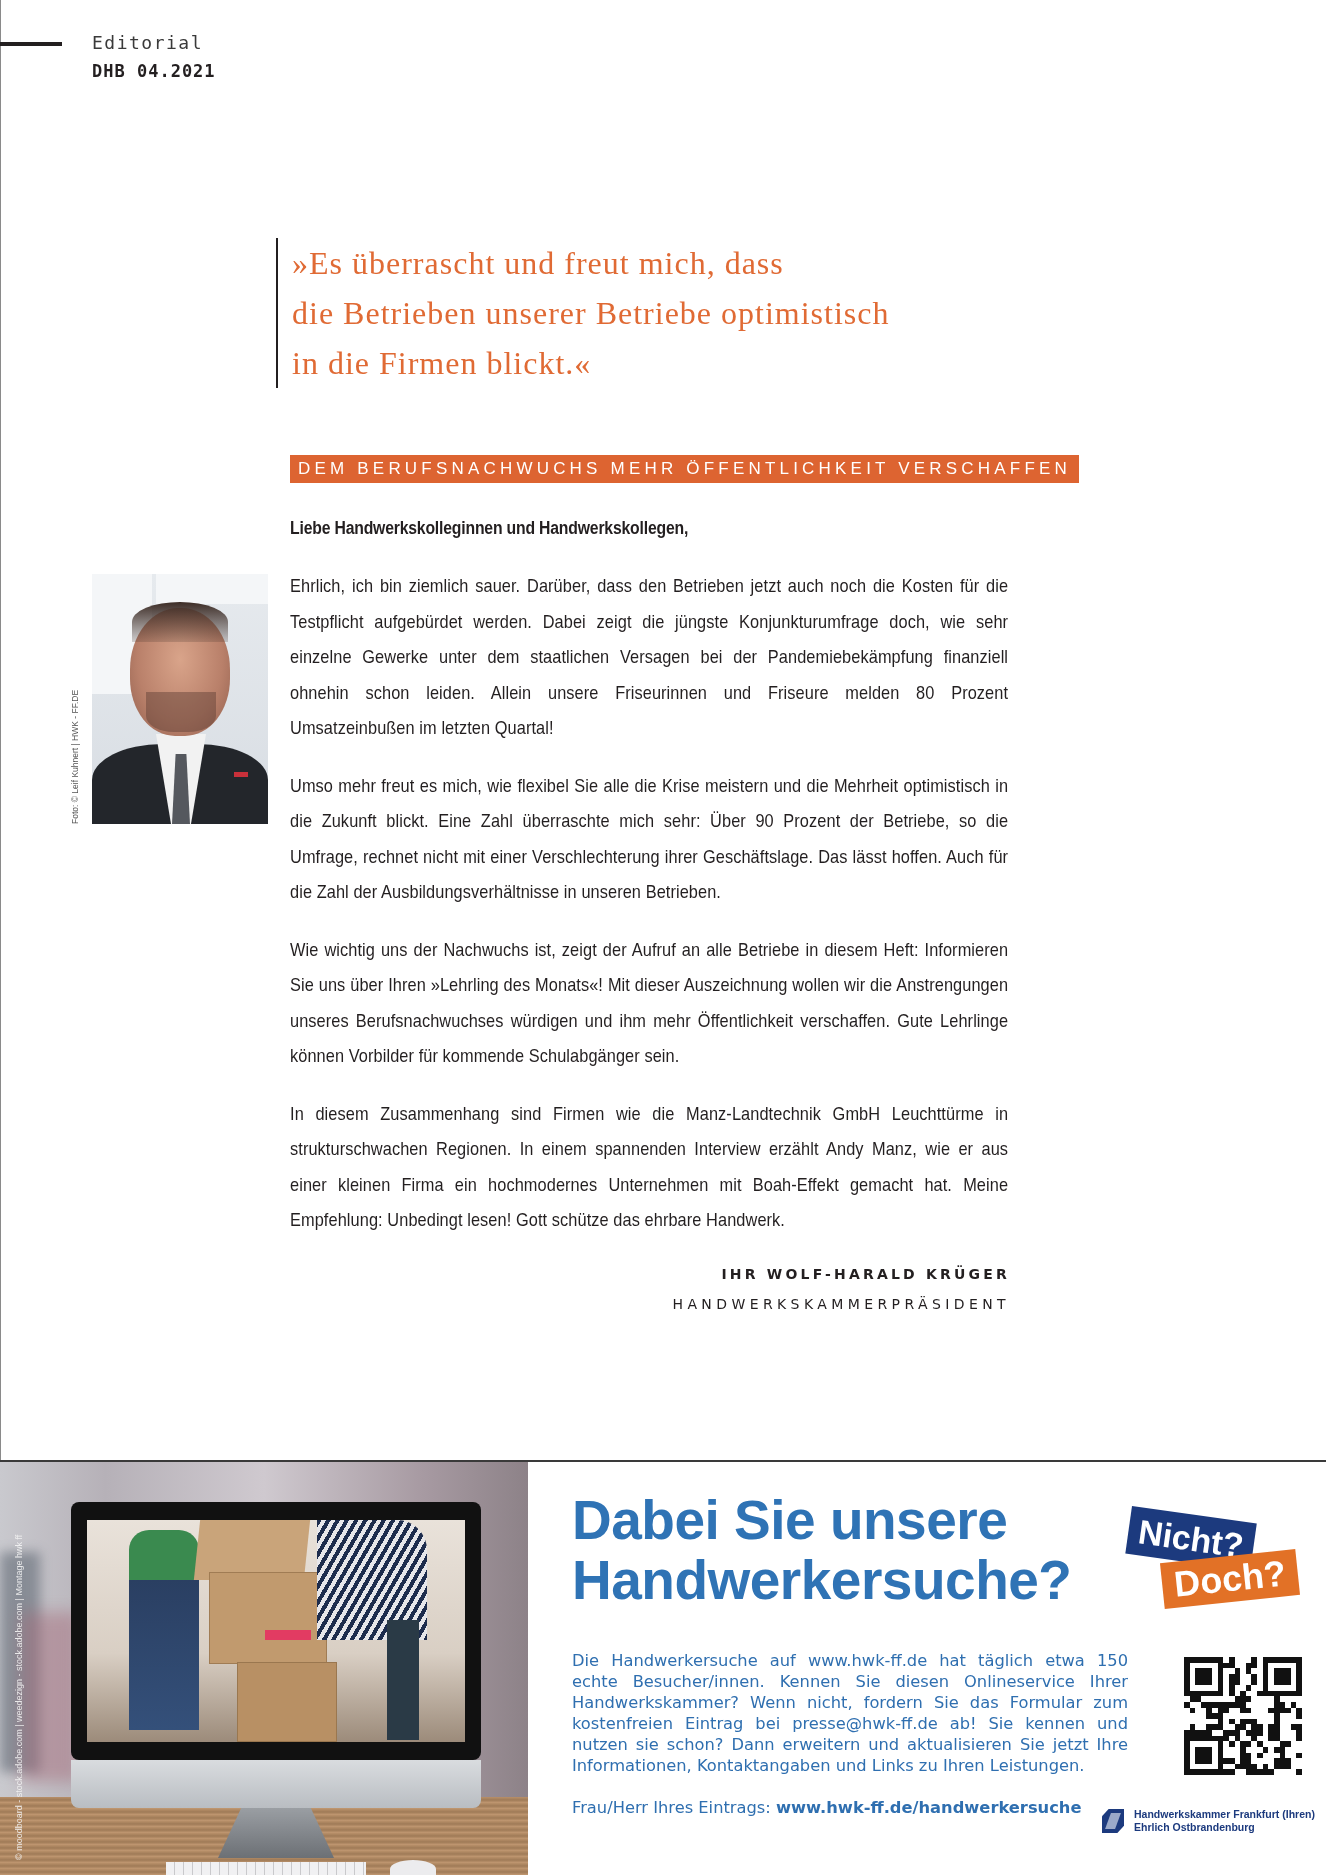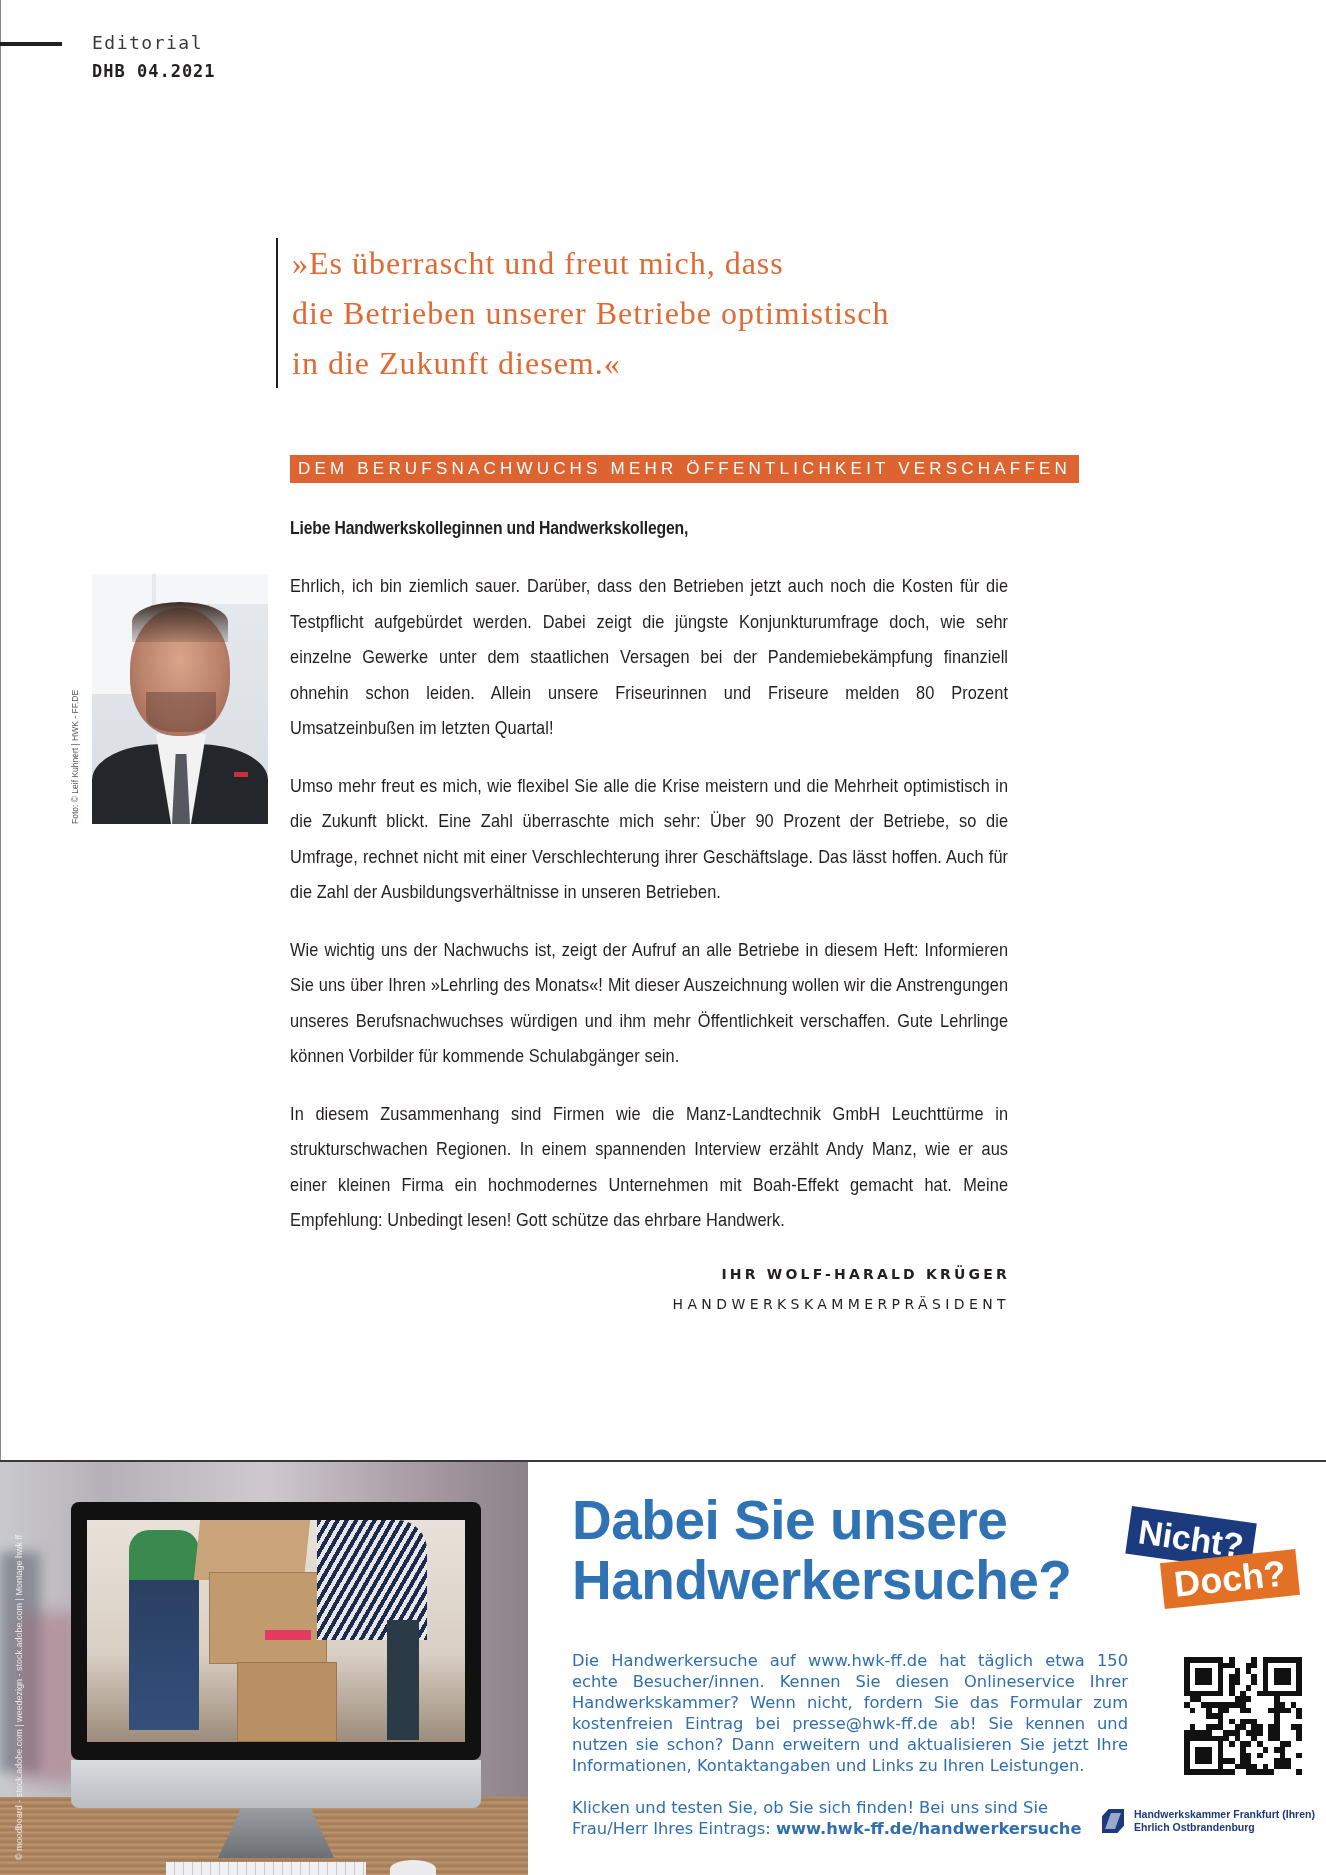--- a/index.html
+++ b/index.html
@@ -76,21 +76,21 @@
 <body>
 
 <div class="left-rule"></div>
 <div class="header-rule"></div>
 <div class="section-label">Editorial</div>
 <div class="issue-label">DHB 04.2021</div>
 
 <blockquote class="pull-quote">
   <p>»Es überrascht und freut mich, dass</p>
   <p>die Betrieben unserer Betriebe optimistisch</p>
-  <p>in die Zukunft diesem.«</p>
+  <p>in die Firmen blickt.«</p>
 </blockquote>
 
 <div class="kicker">DEM BERUFSNACHWUCHS MEHR ÖFFENTLICHKEIT VERSCHAFFEN</div>
 <div class="salutation">Liebe Handwerkskolleginnen und Handwerkskollegen,</div>
 
 <div class="portrait">
   <div class="win" style="left:0;top:0;width:60px;height:120px;"></div>
   <div class="win" style="left:64px;top:0;width:112px;height:30px;"></div>
   <div class="suit"></div>
   <div class="shirt"></div>
@@ -588,21 +588,20 @@
     <span style="grid-area: 21 / 15;"></span>
     <span style="grid-area: 21 / 16;"></span>
     <span style="background: transparent; grid-area: 21 / 17;"></span>
     <span style="background: transparent; grid-area: 21 / 18;"></span>
     <span style="background: transparent; grid-area: 21 / 19;"></span>
     <span style="background: transparent; grid-area: 21 / 20;"></span>
     <span style="grid-area: 21 / 21;"></span>
   </div>
 
 <div class="ad-cta">
-  <div>Klicken und testen Sie, ob Sie sich finden! Bei uns sind Sie</div>
   <div><span>Frau/Herr Ihres Eintrags: </span><b>www.hwk-ff.de/handwerkersuche</b></div>
 </div>
 
 <div class="org">
   <div class="org-logo"></div>
   <div class="org-text">
     <div>Handwerkskammer Frankfurt (Ihren)</div>
     <div>Ehrlich Ostbrandenburg</div>
   </div>
 </div>

